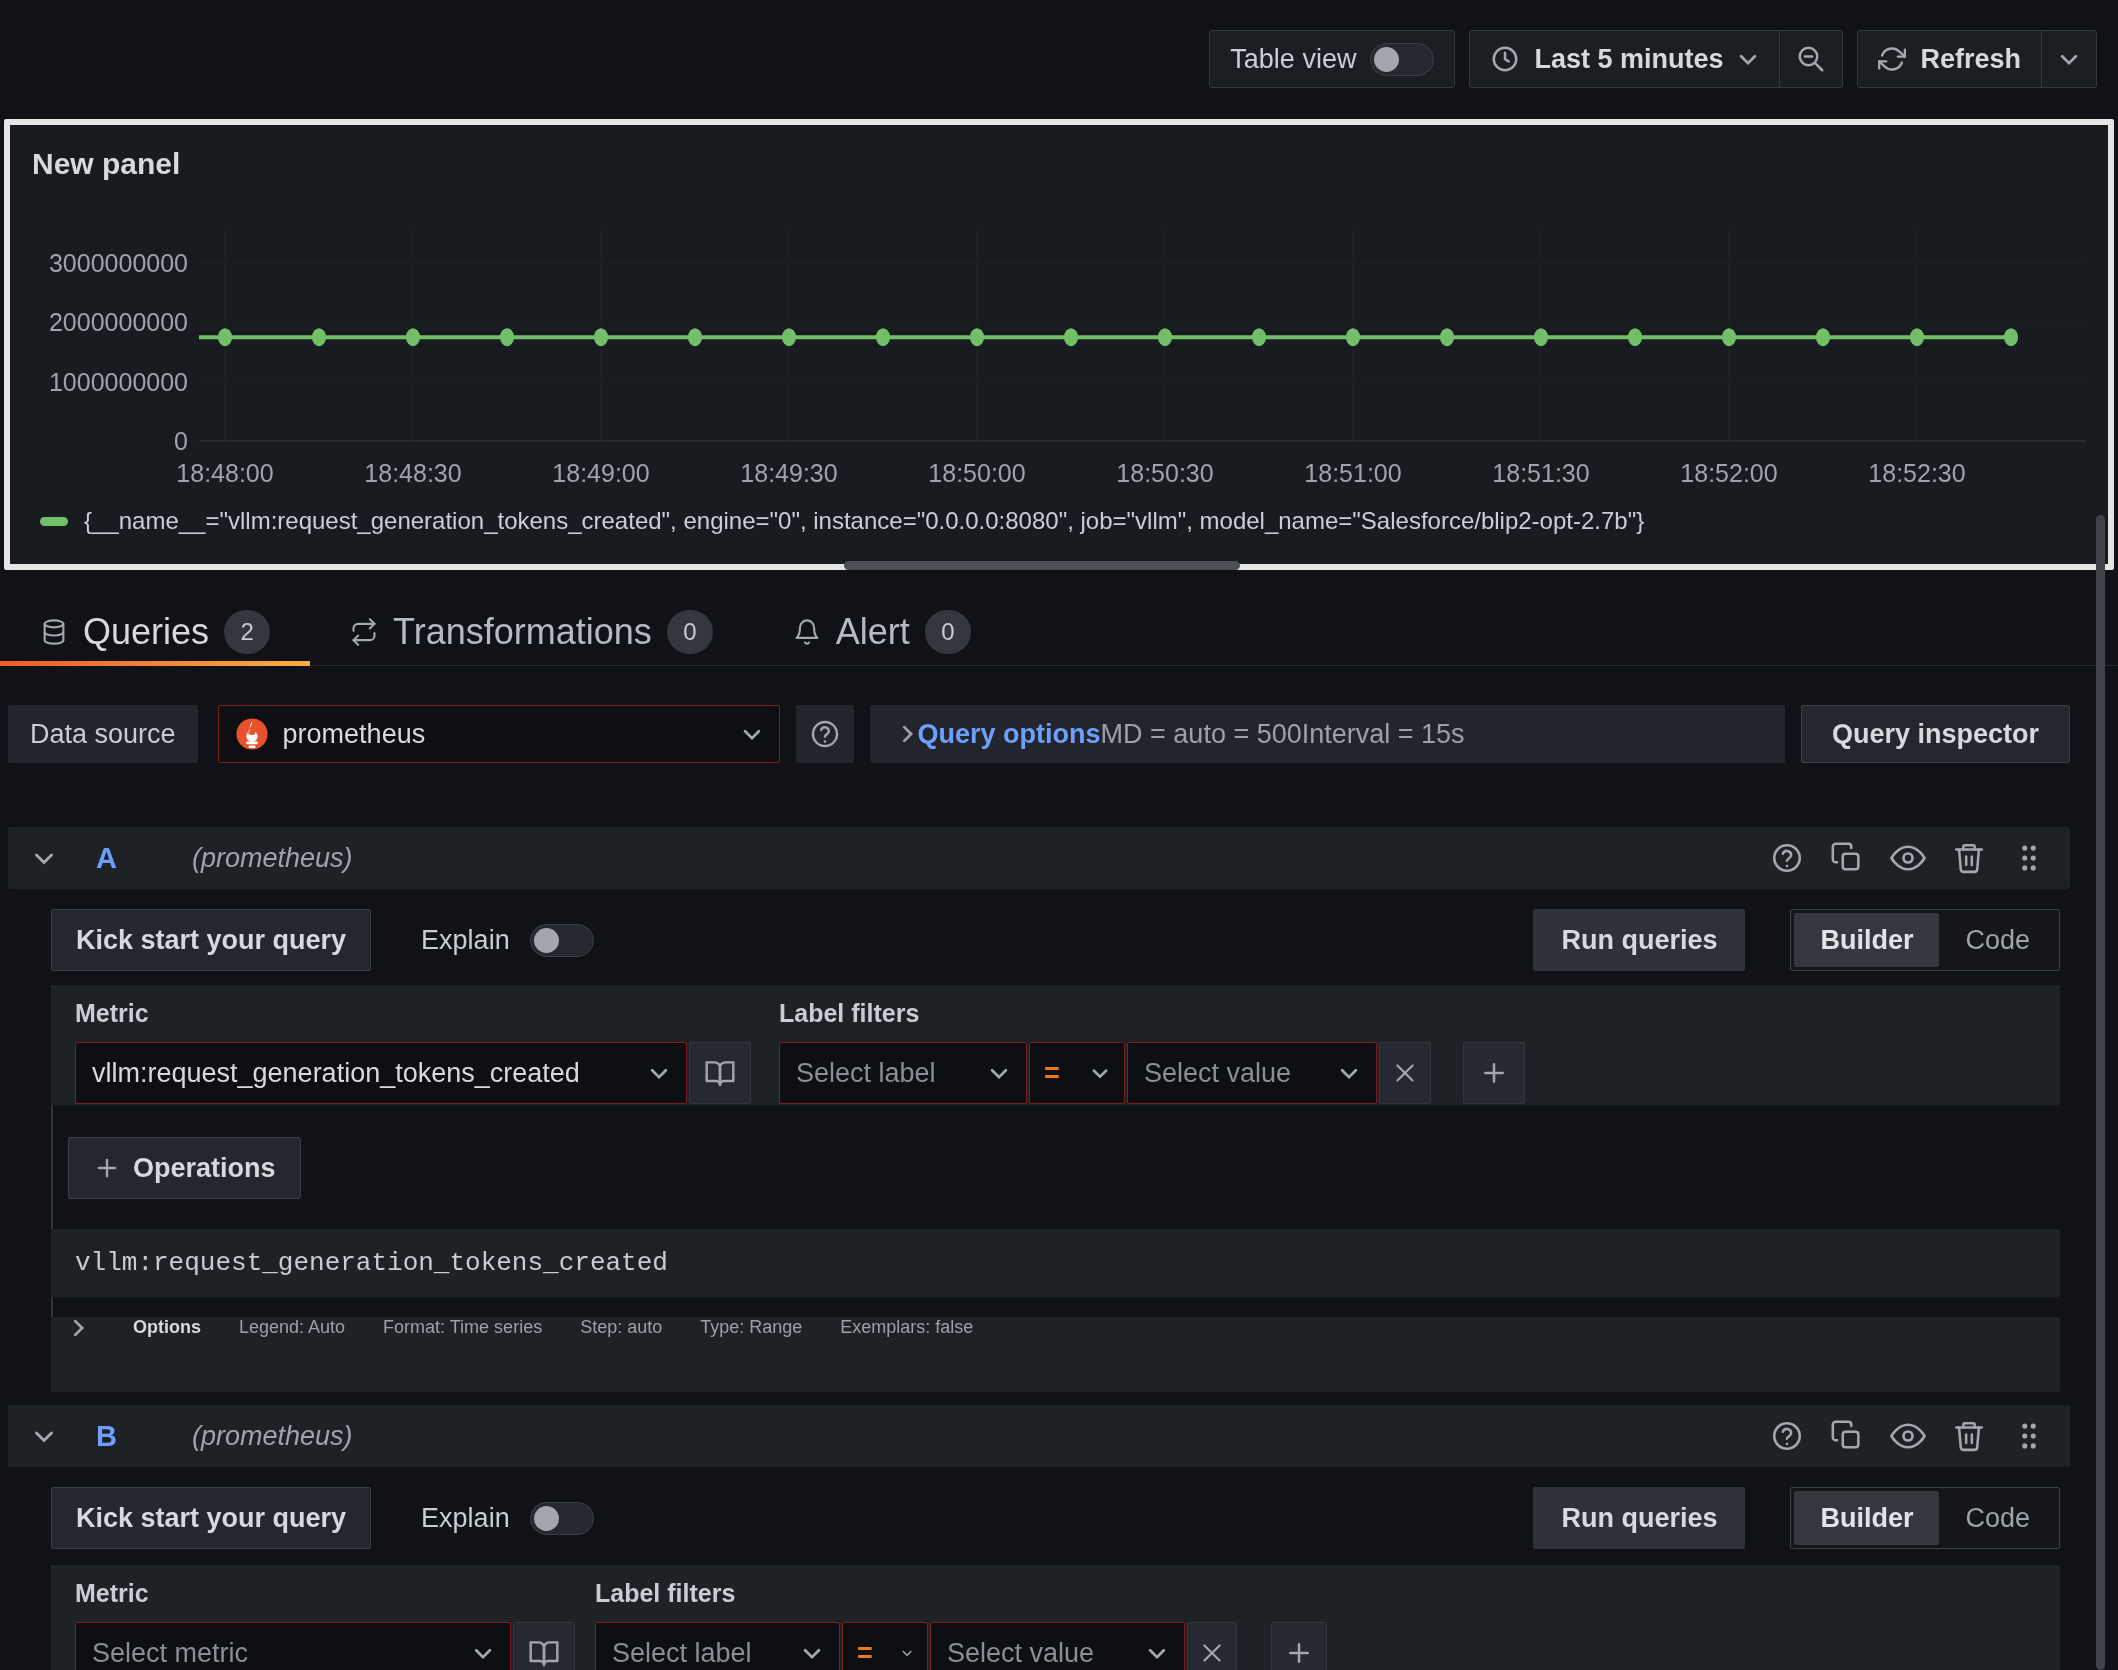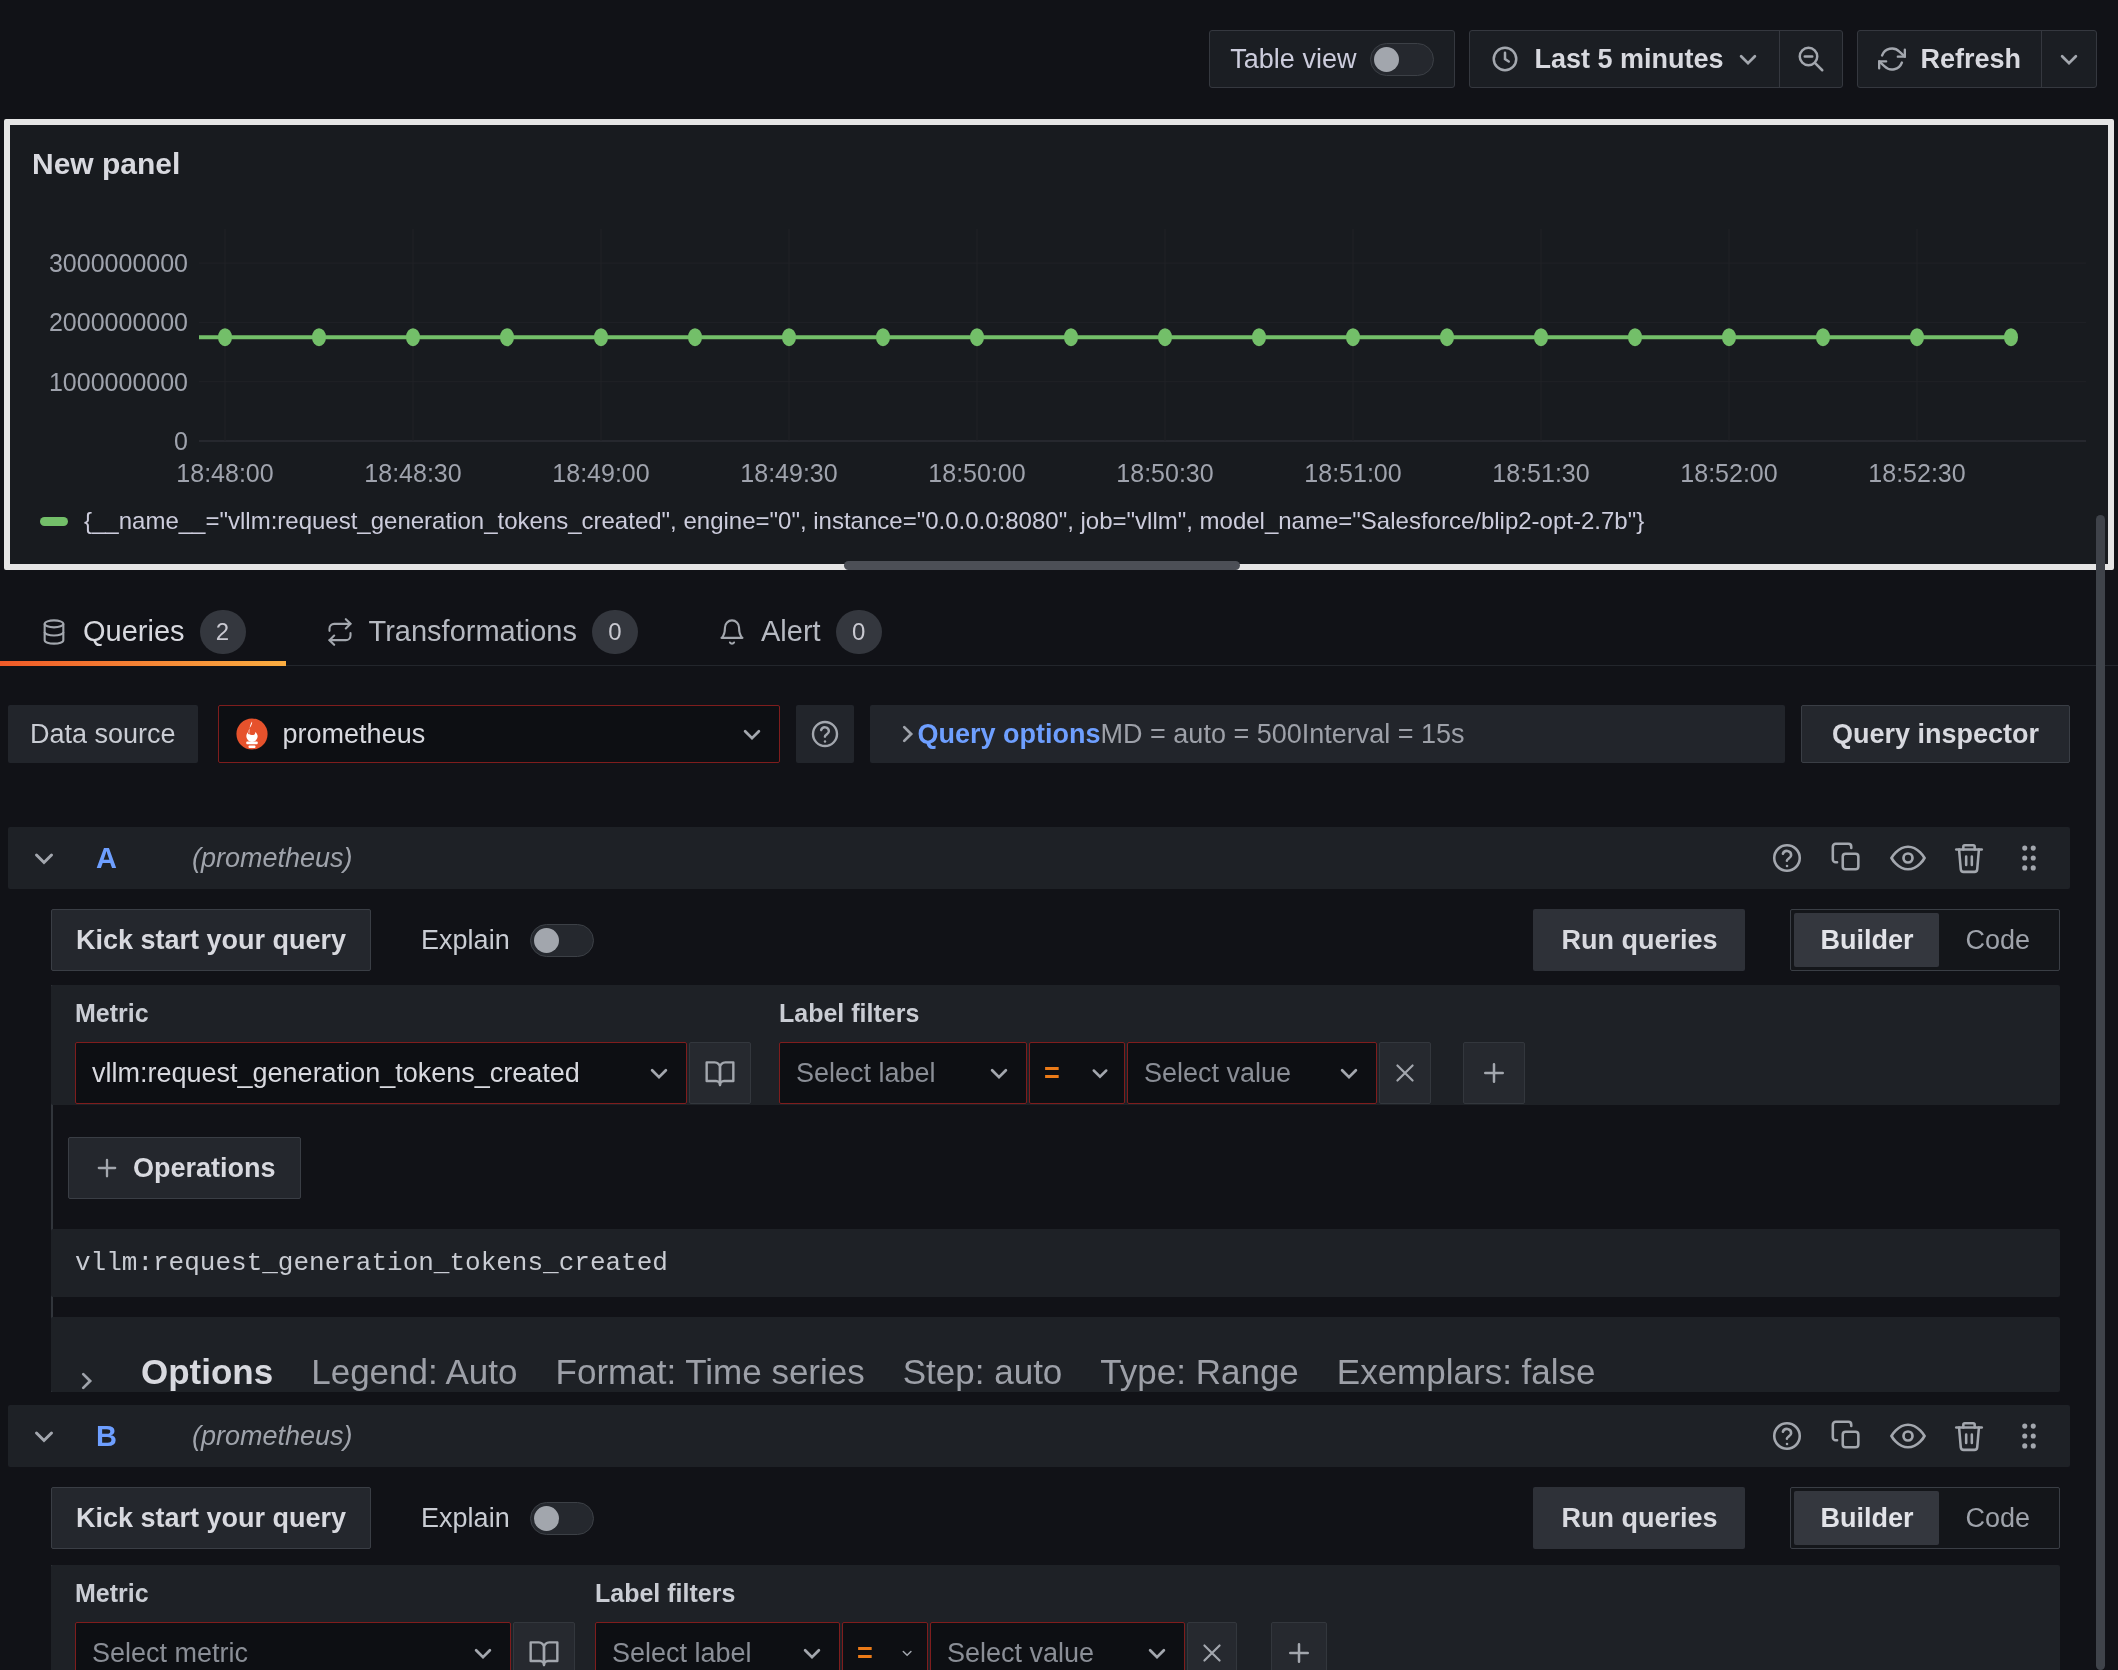--- a/index.html
+++ b/index.html
@@ -29,21 +29,21 @@
   .panel-title { position:absolute; left:22px; top:22px; font-size:30px; font-weight:bold; color:#d8d9df; }
   #chart-svg { position:absolute; left:0; top:0; width:2106px; height:451px; }
   .legend-item { position:absolute; left:30px; top:382px; display:flex; align-items:center; gap:16px; cursor:pointer; }
   .legend-swatch { width:28px; height:9px; border-radius:5px; background:#73bf69; }
   .legend-text { font-size:24px; color:#ccccdc; white-space:nowrap; }
   .h-scrollbar { position:absolute; left:834px; top:436px; width:396px; height:9px; border-radius:5px; background:#4c4f56; }
 
   
   .tabs { position:absolute; left:0; top:598px; width:2118px; height:68px; display:flex; align-items:center; border-bottom:1px solid #23262c; }
   .tab { position:relative; height:100%; display:flex; align-items:center; gap:15px; padding:0 40px; cursor:pointer; color:#b6b9c1; }
-  .tab .lbl { font-size:29px; }
+  .tab .lbl { font-size:36px; }
   .tab.active .lbl { color:#d8d9df; }
   .tab.active::after { content:""; position:absolute; left:0; right:0; bottom:-1px; height:5px;
                        background:linear-gradient(90deg,#f05a28,#fbad41); }
   .badge { min-width:46px; height:44px; padding:0 13px; border-radius:22px; background:#34373e;
            display:flex; align-items:center; justify-content:center; font-size:24px; color:#c9c9d1; }
 
   
   .ds-row { position:absolute; left:8px; top:705px; width:2062px; height:58px; display:flex; align-items:stretch; }
   .ds-label { display:flex; align-items:center; padding:0 22px; background:#22252b; border-radius:2px; color:#c9ccd3; }
   .select { display:flex; align-items:center; gap:14px; background:#0d0f13; border:1px solid #7f1d1d; border-radius:2px; padding:0 16px; cursor:pointer; }
@@ -92,21 +92,21 @@
   .sel-label { width:248px; }
   .sel-op { width:96px; padding:0 14px; }
   .op-eq { color:#eb7b18; font-weight:bold; }
   .sel-value { width:250px; margin-left:2px; }
   .plus-btn { width:62px; height:62px; margin-left:32px; display:flex; align-items:center; justify-content:center;
               background:#26292f; border:1px solid #33373d; border-radius:2px; cursor:pointer; }
 
   .ops-row { position:absolute; left:51px; width:2009px; display:flex; align-items:center; }
   .raw-query { font-family:"Liberation Mono","DejaVu Sans Mono",monospace; font-size:26px; color:#c9ccd3;
                display:flex; align-items:center; padding:0 24px; }
-  .opts-row { display:flex; align-items:flex-end; gap:38px; padding:0 24px; font-size:35px; }
+  .opts-row { display:flex; align-items:flex-start; gap:38px; padding:0 16px; font-size:18px; }
   .opts-row .opt-title { font-weight:bold; color:#d8d9df; margin-left:6px; }
   .chev { color:#9fa3ab; }
 
   .v-scrollbar { position:absolute; right:13px; top:515px; width:9px; height:1155px; border-radius:5px; background:#3f434a; }
 </style>
 </head>
 <body>
 
 <div class="toolbar">
   <div class="group">

